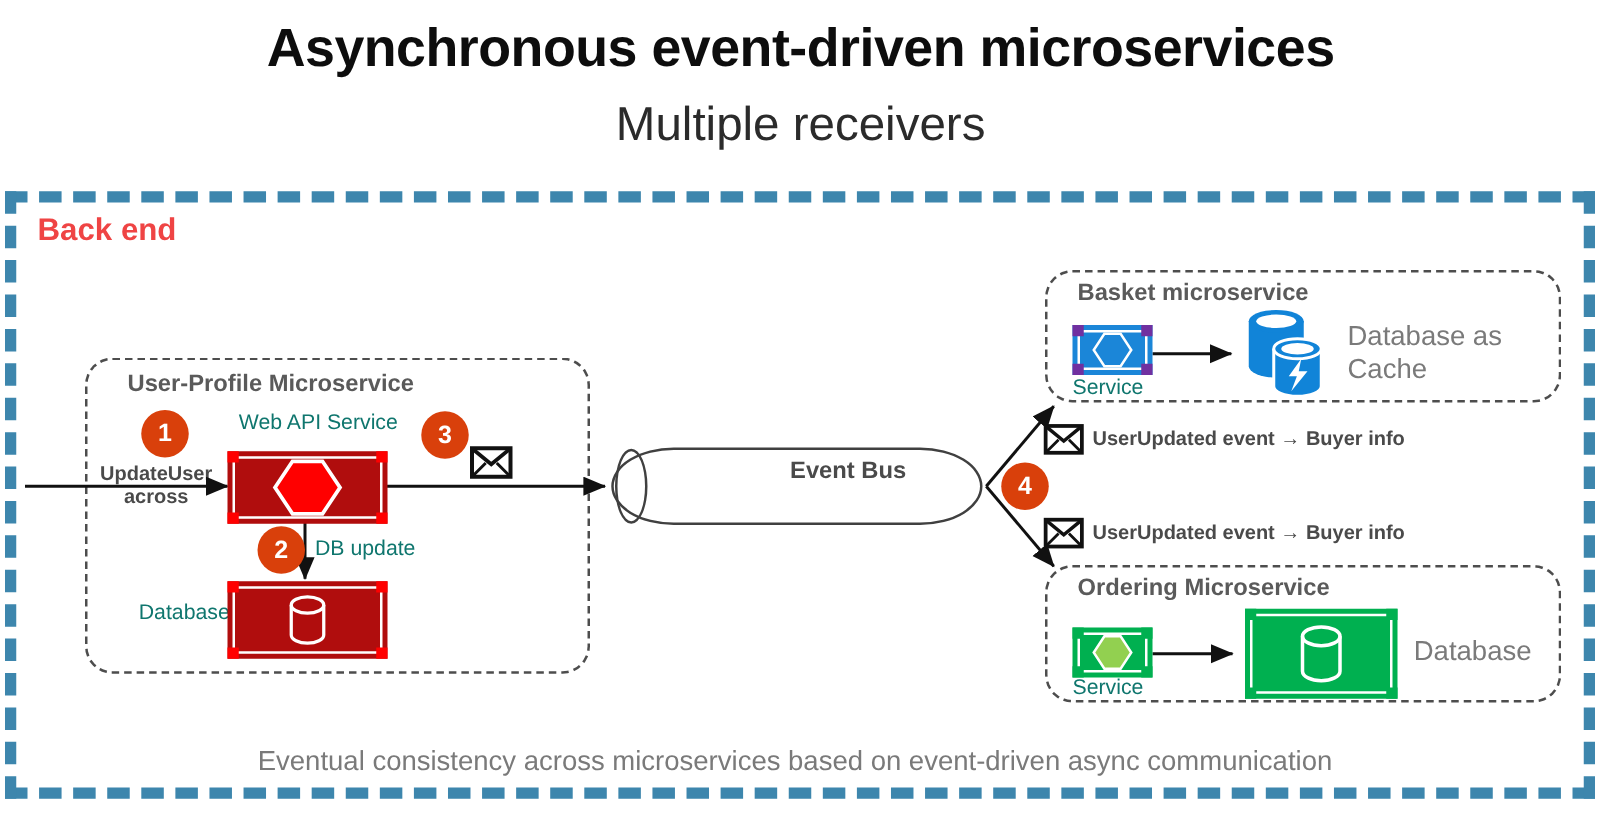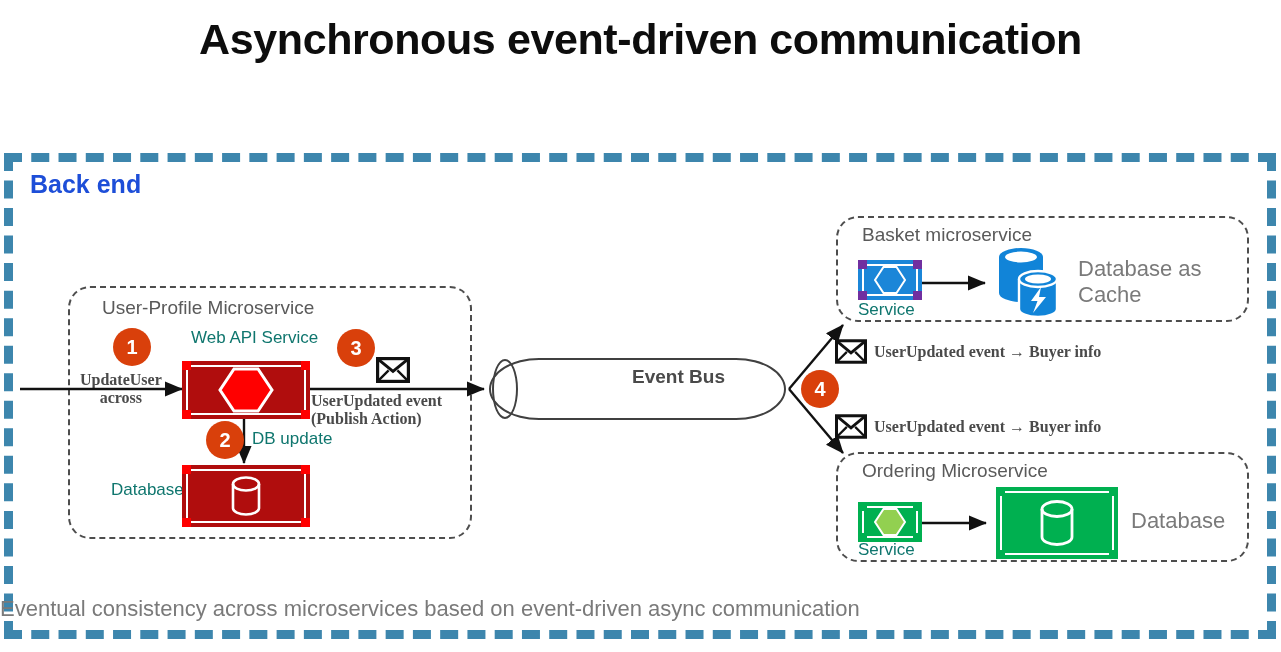--- a/index.html
+++ b/index.html
@@ -46,35 +46,35 @@
     left: 4px; top: 153px;
     width: 1272px; height: 486px;
     border: 9px dashed #3d86ad;
     box-sizing: border-box;
   }
   #backend-label {
     position: absolute;
     left: 30px; top: 170px;
     font-size: 25px;
     font-weight: bold;
-    color: #1d4ed8;
+    color: #ef4444;
   }
 
   
   .svc-box {
     position: absolute;
     border: 2px dashed #4d4d4d;
     border-radius: 22px;
     box-sizing: border-box;
     background: transparent;
   }
   .svc-title {
     position: absolute;
     font-size: 19px;
-    font-weight: normal;
+    font-weight: bold;
     color: #5a5a5a;
     white-space: nowrap;
   }
 
   
   .cap {
     position: absolute;
     font-size: 17px;
     font-weight: 400;
     color: #0f766e;
@@ -90,21 +90,20 @@
   }
 
   
   .blabel {
     position: absolute;
     font-size: 16px;
     font-weight: bold;
     color: #4a4a4a;
     line-height: 1.15;
     white-space: nowrap;
-    font-family: Liberation Serif, serif;
   }
 
   
   .badge {
     position: absolute;
     width: 38px; height: 38px;
     border-radius: 50%;
     background: #d9400b;
     color: #ffffff;
     font-size: 20px;
@@ -171,40 +170,42 @@
     margin-left: 29px;
   }
 
   
   .env { position: absolute; z-index: 6; }
 
   
   #bottom-note {
     position: absolute;
     left: 0; top: 596px; width: 1272px;
+    text-align: center;
     font-size: 22px;
     font-weight: 300;
     color: #7a7a7a;
   }
 
   svg { display: block; overflow: visible; }
   #arrows {
     position: absolute;
     left: 0; top: 0;
     width: 1281px; height: 652px;
     pointer-events: none;
     z-index: 2;
   }
 </style>
 </head>
 <body>
 
 <div id="stage">
 
-  <div id="title-main">Asynchronous event-driven communication</div>
+  <div id="title-main">Asynchronous event-driven microservices</div>
+  <div id="title-sub">Multiple receivers</div>
 
   <div id="backend-box"></div>
   <div id="backend-label">Back end</div>
 
   <svg id="arrows" viewBox="0 0 1281 652" width="1281" height="652">
     <defs>
       <marker id="ah" markerWidth="9" markerHeight="9" refX="7.2" refY="3.2" orient="auto" markerUnits="strokeWidth">
         <path d="M0,0 L7.6,3.2 L0,6.4 z" fill="#111111"></path>
       </marker>
       <marker id="ah2" markerWidth="9" markerHeight="9" refX="7.2" refY="3.2" orient="auto" markerUnits="strokeWidth">
@@ -234,24 +235,20 @@
 
   <div class="badge" style="left:113px; top:328px;">1</div>
   <div class="badge" style="left:337px; top:329px;">3</div>
   <div class="badge" style="left:206px; top:421px;">2</div>
 
   <div class="blabel" style="left:80px; top:371px; text-align:center;">
     <span>UpdateUser</span><br>
     <span>across</span>
   </div>
 
-  <div class="blabel" style="left:311px; top:392px; text-align:left;">
-    <span>UserUpdated event</span><br>
-    <span>(Publish Action)</span>
-  </div>
 
   <div class="env" style="left:376px; top:357px;">
     <svg width="34" height="26" viewBox="0 0 34 26">
       <rect x="1.6" y="1.6" width="30.8" height="22.8" fill="#ffffff" stroke="#111111" stroke-width="3.2"></rect>
       <path d="M2.6,2.6 L17,14.4 L31.4,2.6" fill="none" stroke="#111111" stroke-width="3"></path>
       <path d="M2.6,23.4 L12.6,13.4 M31.4,23.4 L21.4,13.4" fill="none" stroke="#111111" stroke-width="2.4"></path>
     </svg>
   </div>
 
   <div class="cap" style="left:252px; top:429px;">DB update</div>

